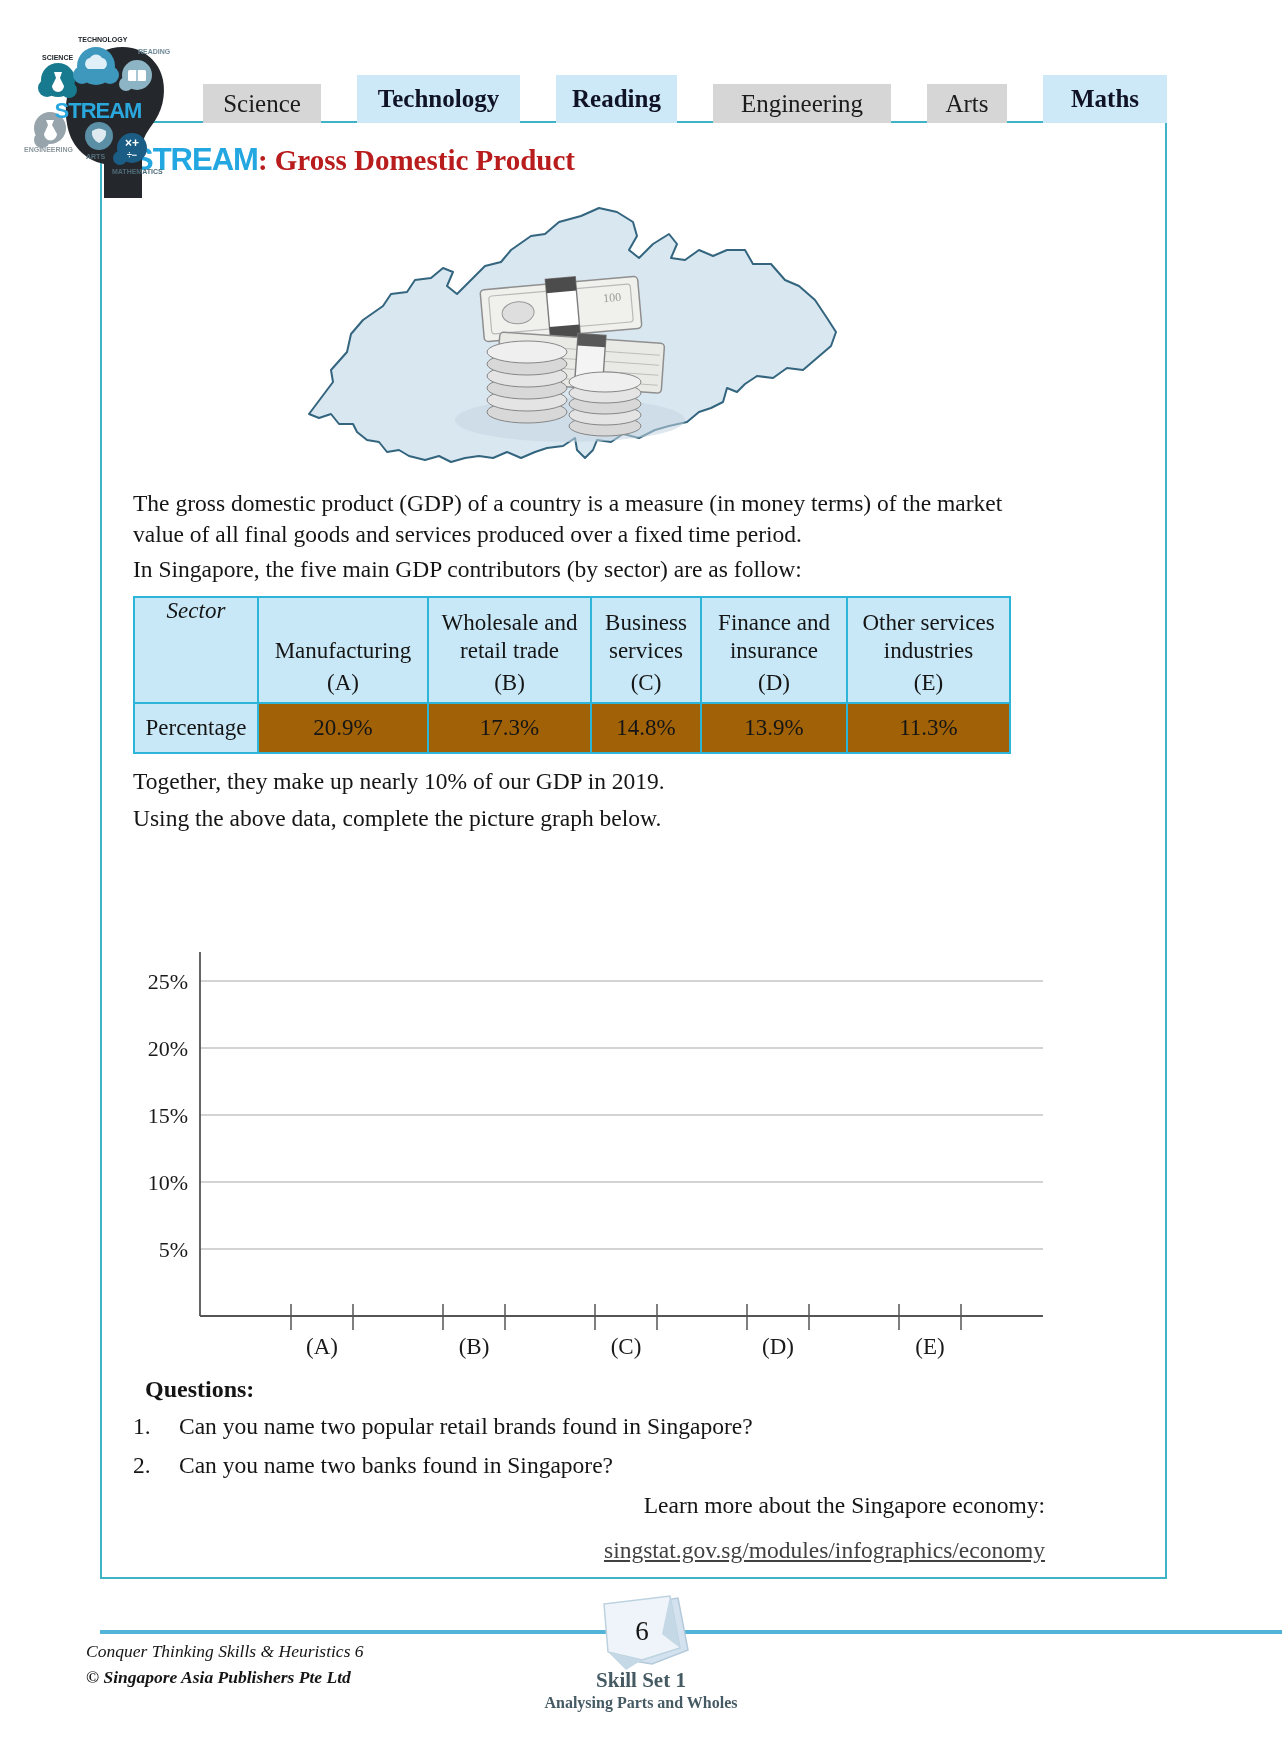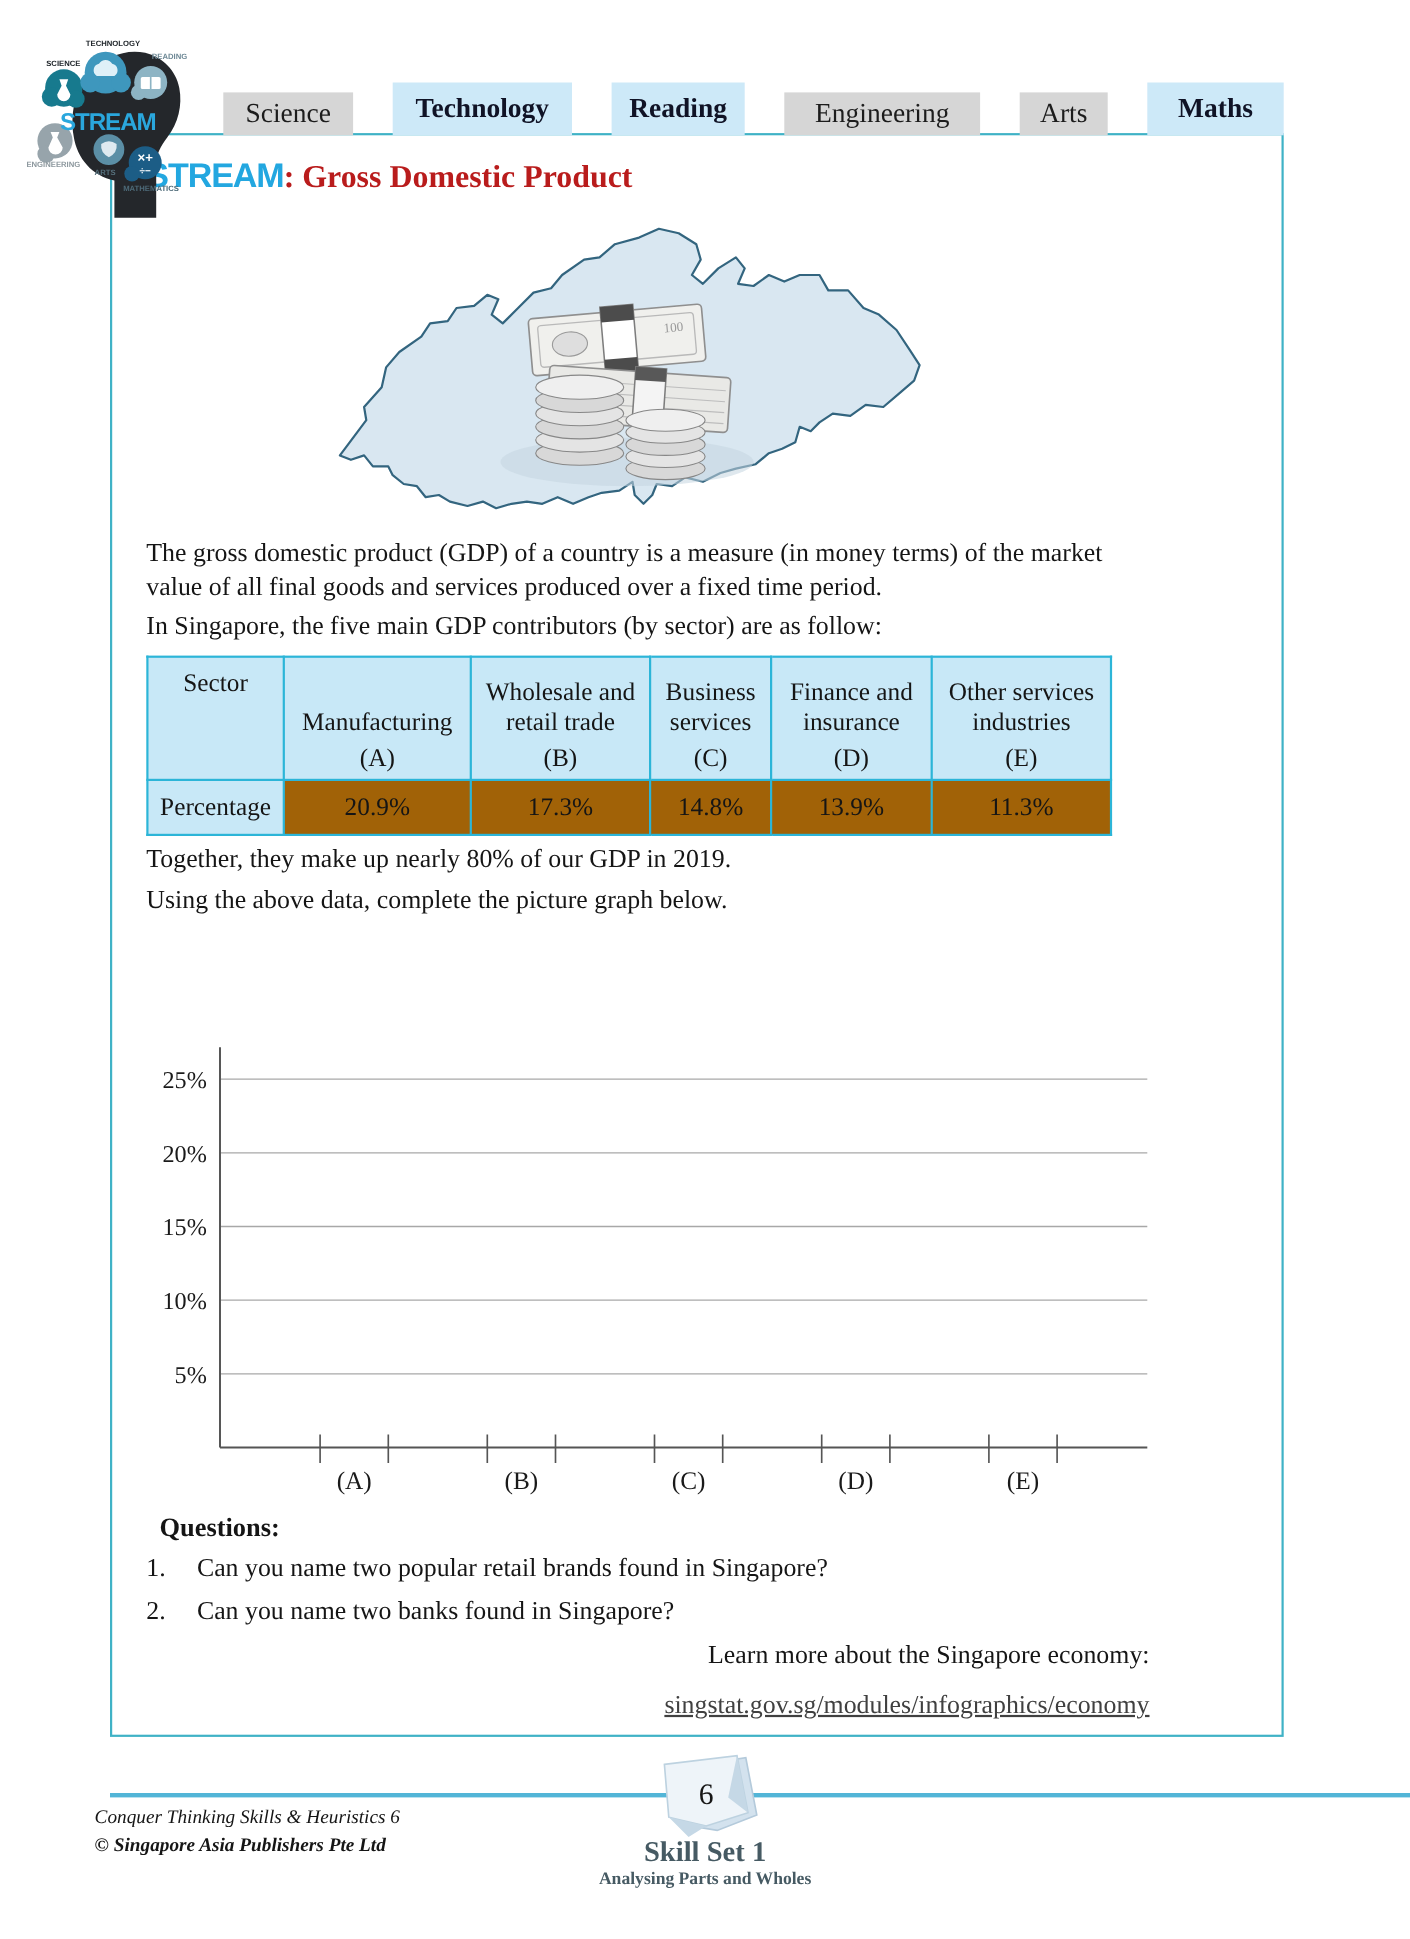--- a/index.html
+++ b/index.html
@@ -41,21 +41,21 @@
   .intro p{margin:0 0 3px 0;font-size:23.5px;line-height:1.33;}
   
   .gdp-table{position:absolute;left:133px;top:596px;width:876px;
     border-collapse:collapse;table-layout:fixed;}
   .gdp-table td{
     border:2.5px solid #2cb5d8;font-size:23px;text-align:center;padding:4px 4px;
   }
   .gdp-table .hdr{background:#c8e8f7;height:96px;vertical-align:bottom;}
   .gdp-table .hdr .name{display:block;line-height:1.25;}
   .gdp-table .hdr .code{display:block;line-height:1.3;padding-top:2px;}
-  .gdp-table .hdr.sector{vertical-align:top;padding-top:10px;}
+  .gdp-table .hdr.sector{vertical-align:top;padding-top:0;font-style:italic;}
   .gdp-table .val{background:#a16207;height:40px;}
   .gdp-table .vlabel{background:#c8e8f7;height:40px;}
   
   .summary{position:absolute;left:133px;top:766px;width:912px;}
   .summary p{margin:0 0 6px 0;font-size:23.5px;line-height:1.33;}
   
   .chart{position:absolute;left:130px;top:938px;}
   
   .questions{position:absolute;left:133px;top:1376px;width:912px;font-size:23.5px;}
   .questions .qh{font-weight:bold;margin:0 0 8px 12px;font-size:24px;}
@@ -66,21 +66,21 @@
   .learnmore .link{display:inline-block;margin:18px 0 0 195px;text-decoration:underline;color:#404040;}
   
   .footer-line{position:absolute;left:100px;top:1630px;width:1182px;height:4px;background:#52b5d7;}
   .paper-icon{position:absolute;left:592px;top:1594px;z-index:3;}
   .paper-icon .pgnum{
     position:absolute;left:0;top:22px;width:100px;text-align:center;
     font-size:27px;color:#161616;font-family:"Liberation Serif",serif;
   }
   .skillset{position:absolute;left:441px;top:1668px;width:400px;text-align:center;
     color:#465a63;font-weight:bold;}
-  .skillset .l1{font-size:26px;line-height:1.2;}
+  .skillset .l1{font-size:21px;line-height:1.2;}
   .skillset .l2{font-size:16px;line-height:1.25;}
   .footer-left{position:absolute;left:86px;top:1638px;font-size:17.5px;line-height:1.5;font-style:italic;}
   .footer-left .bold{font-weight:bold;}
 </style>
 </head>
 <body>
 
 <div class="content-box"></div>
 
 <div class="tabs">
@@ -224,21 +224,21 @@
     <td class="val">20.9%</td>
     <td class="val">17.3%</td>
     <td class="val">14.8%</td>
     <td class="val">13.9%</td>
     <td class="val">11.3%</td>
   </tr>
 </tbody>
   </table>
 
 <div class="summary">
-  <p>Together, they make up nearly 80% of our GDP in 2019.</p>
+  <p>Together, they make up nearly 10% of our GDP in 2019.</p>
   <p>Using the above data, complete the picture graph below.</p>
 </div>
 
 <div class="chart">
   <svg id="graph-svg" width="940" height="430" viewBox="0 0 940 430">
       <line x1="70" y1="311" x2="913" y2="311" stroke="#a8a8a8" stroke-width="1.2"></line>
       <text x="58" y="319" text-anchor="end" font-size="22" font-family="Liberation Serif,serif" fill="#1a1a1a">5%</text>
       <line x1="70" y1="244" x2="913" y2="244" stroke="#a8a8a8" stroke-width="1.2"></line>
       <text x="58" y="252" text-anchor="end" font-size="22" font-family="Liberation Serif,serif" fill="#1a1a1a">10%</text>
       <line x1="70" y1="177" x2="913" y2="177" stroke="#a8a8a8" stroke-width="1.2"></line>

